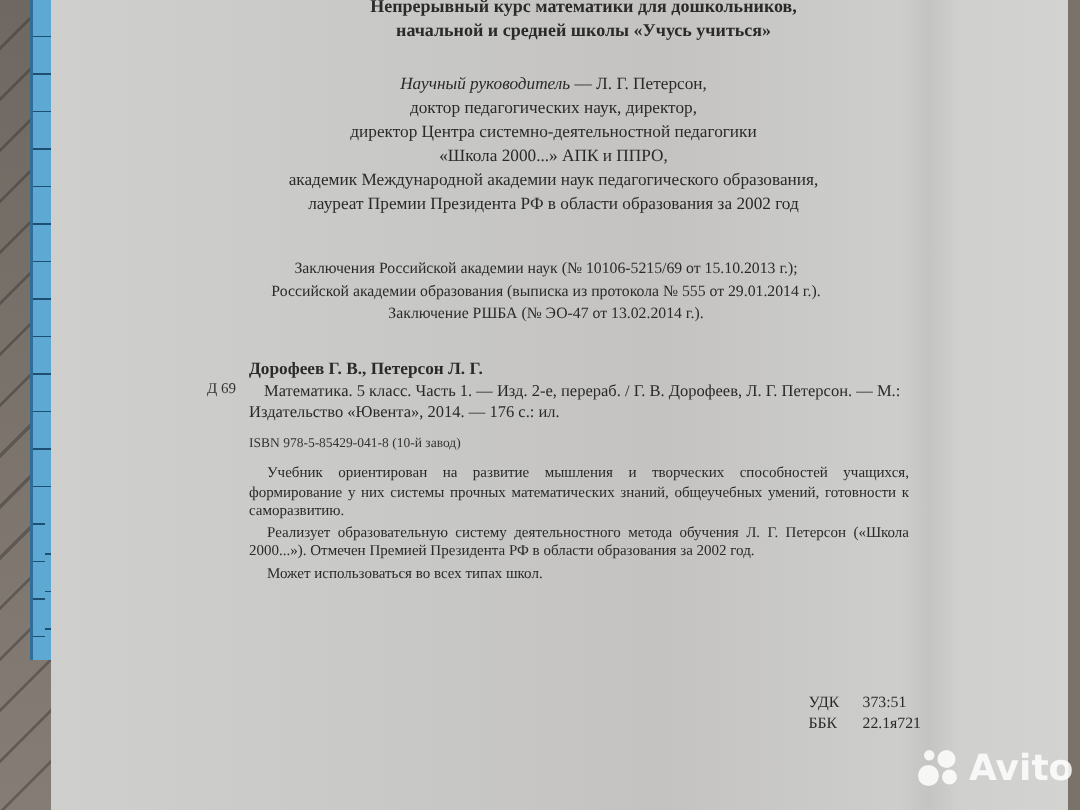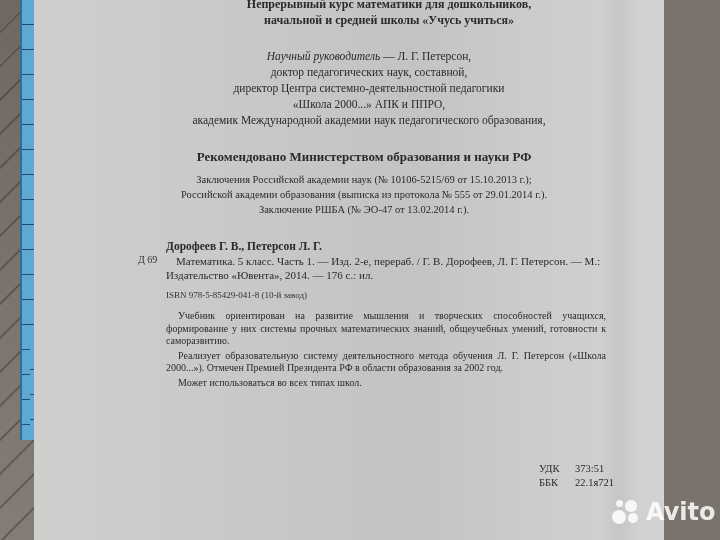--- a/index.html
+++ b/index.html
@@ -29,21 +29,21 @@
       background-image: repeating-linear-gradient(180deg, transparent 0 24px, #1f4f70 24px 25px);
     }
     .grid-edge {
       position: absolute; left: 38px; top: 440px; width: 10px; height: 100px;
       background: #eeeeee;
       background-image:
         repeating-linear-gradient(180deg, transparent 0 9px, #555 9px 10px),
         repeating-linear-gradient(90deg, transparent 0 4px, #555 4px 5px);
     }
     .page {
-      position: absolute; left: 34px; top: 0; width: 630px; height: 540px;
+      position: absolute; left: 34px; top: 0; width: 678px; height: 540px;
       background: linear-gradient(90deg, #cfcfcd 0%, #c9c9c7 30%, #c4c3c1 60%, #cdcdcb 82%, #d3d3d1 100%);
     }
     .page-shadow {
       position: absolute; left: 565px; top: 0; width: 40px; height: 540px;
       background: linear-gradient(90deg, rgba(0,0,0,0) 0%, rgba(0,0,0,0.05) 50%, rgba(0,0,0,0) 100%);
     }
     .text { color: #2a2a2a; position: absolute; }
     .center { text-align: center; }
     .series {
       left: 130px; top: -4px; width: 450px;
@@ -109,27 +109,27 @@
 <div class="page">
   <div class="page-shadow"></div>
 
   <div class="text center series">
     <div>Непрерывный курс математики для дошкольников,</div>
     <div>начальной и средней школы «Учусь учиться»</div>
   </div>
 
   <div class="text center supervisor">
     <div class="lead"><i>Научный руководитель</i><span> — Л. Г. Петерсон,</span></div>
-    <div>доктор педагогических наук, составной,</div>
+    <div>доктор педагогических наук, директор,</div>
     <div>директор Центра системно-деятельностной педагогики</div>
     <div>«Школа 2000...» АПК и ППРО,</div>
     <div>академик Международной академии наук педагогического образования,</div>
+    <div>лауреат Премии Президента РФ в области образования за 2002 год</div>
   </div>
 
-  <div class="text center recommended">Рекомендовано Министерством образования и науки РФ</div>
 
   <div class="text center conclusions">
     <div>Заключения Российской академии наук (№ 10106-5215/69 от 15.10.2013 г.);</div>
     <div>Российской академии образования (выписка из протокола № 555 от 29.01.2014 г.).</div>
     <div>Заключение РШБА (№ ЭО-47 от 13.02.2014 г.).</div>
   </div>
 
   <div class="text udc-code">Д 69</div>
   <div class="text authors">Дорофеев Г. В., Петерсон Л. Г.</div>
   <div class="text biblio">Математика. 5 класс. Часть 1. — Изд. 2-е, перераб. / Г. В. Дорофеев, Л. Г. Петерсон. — М.: Издательство «Ювента», 2014. — 176 с.: ил.</div>

